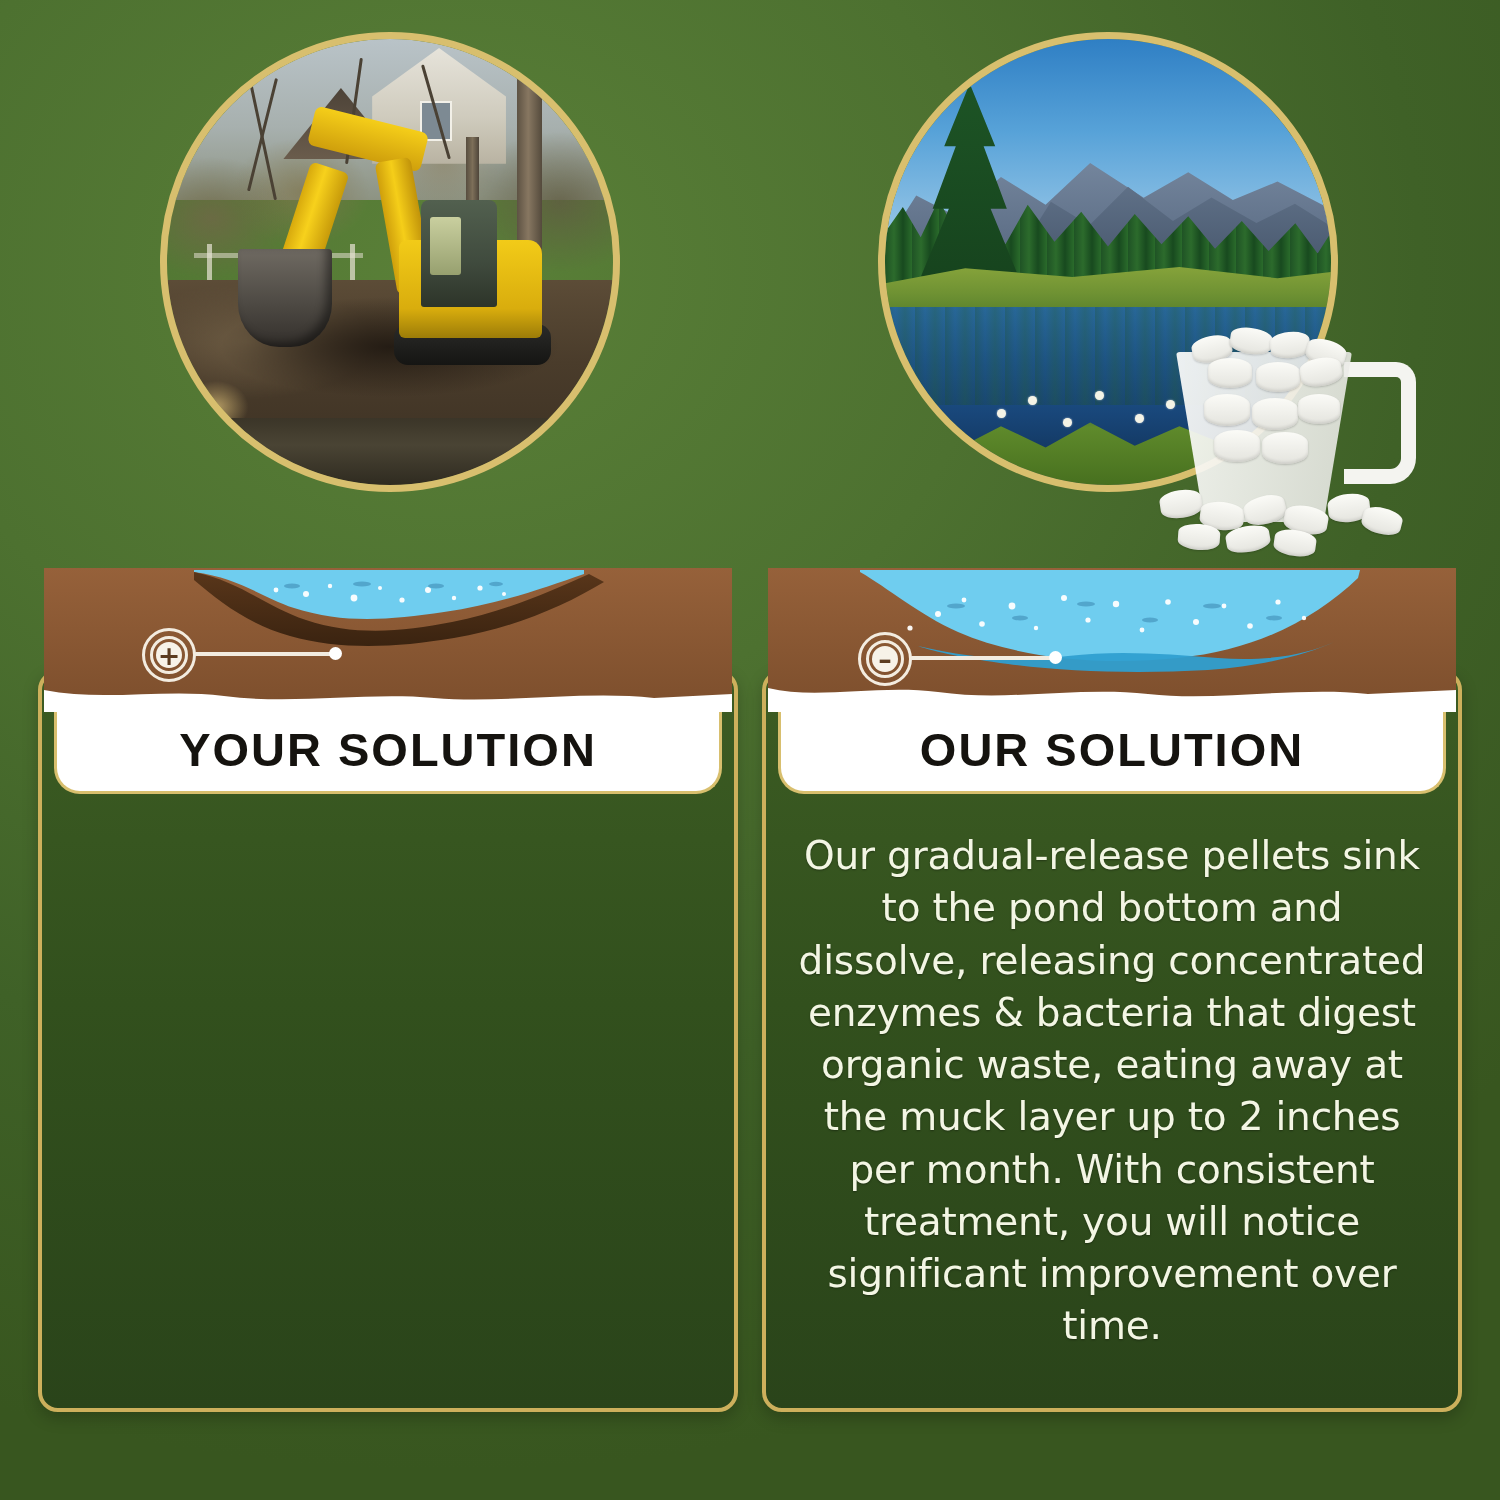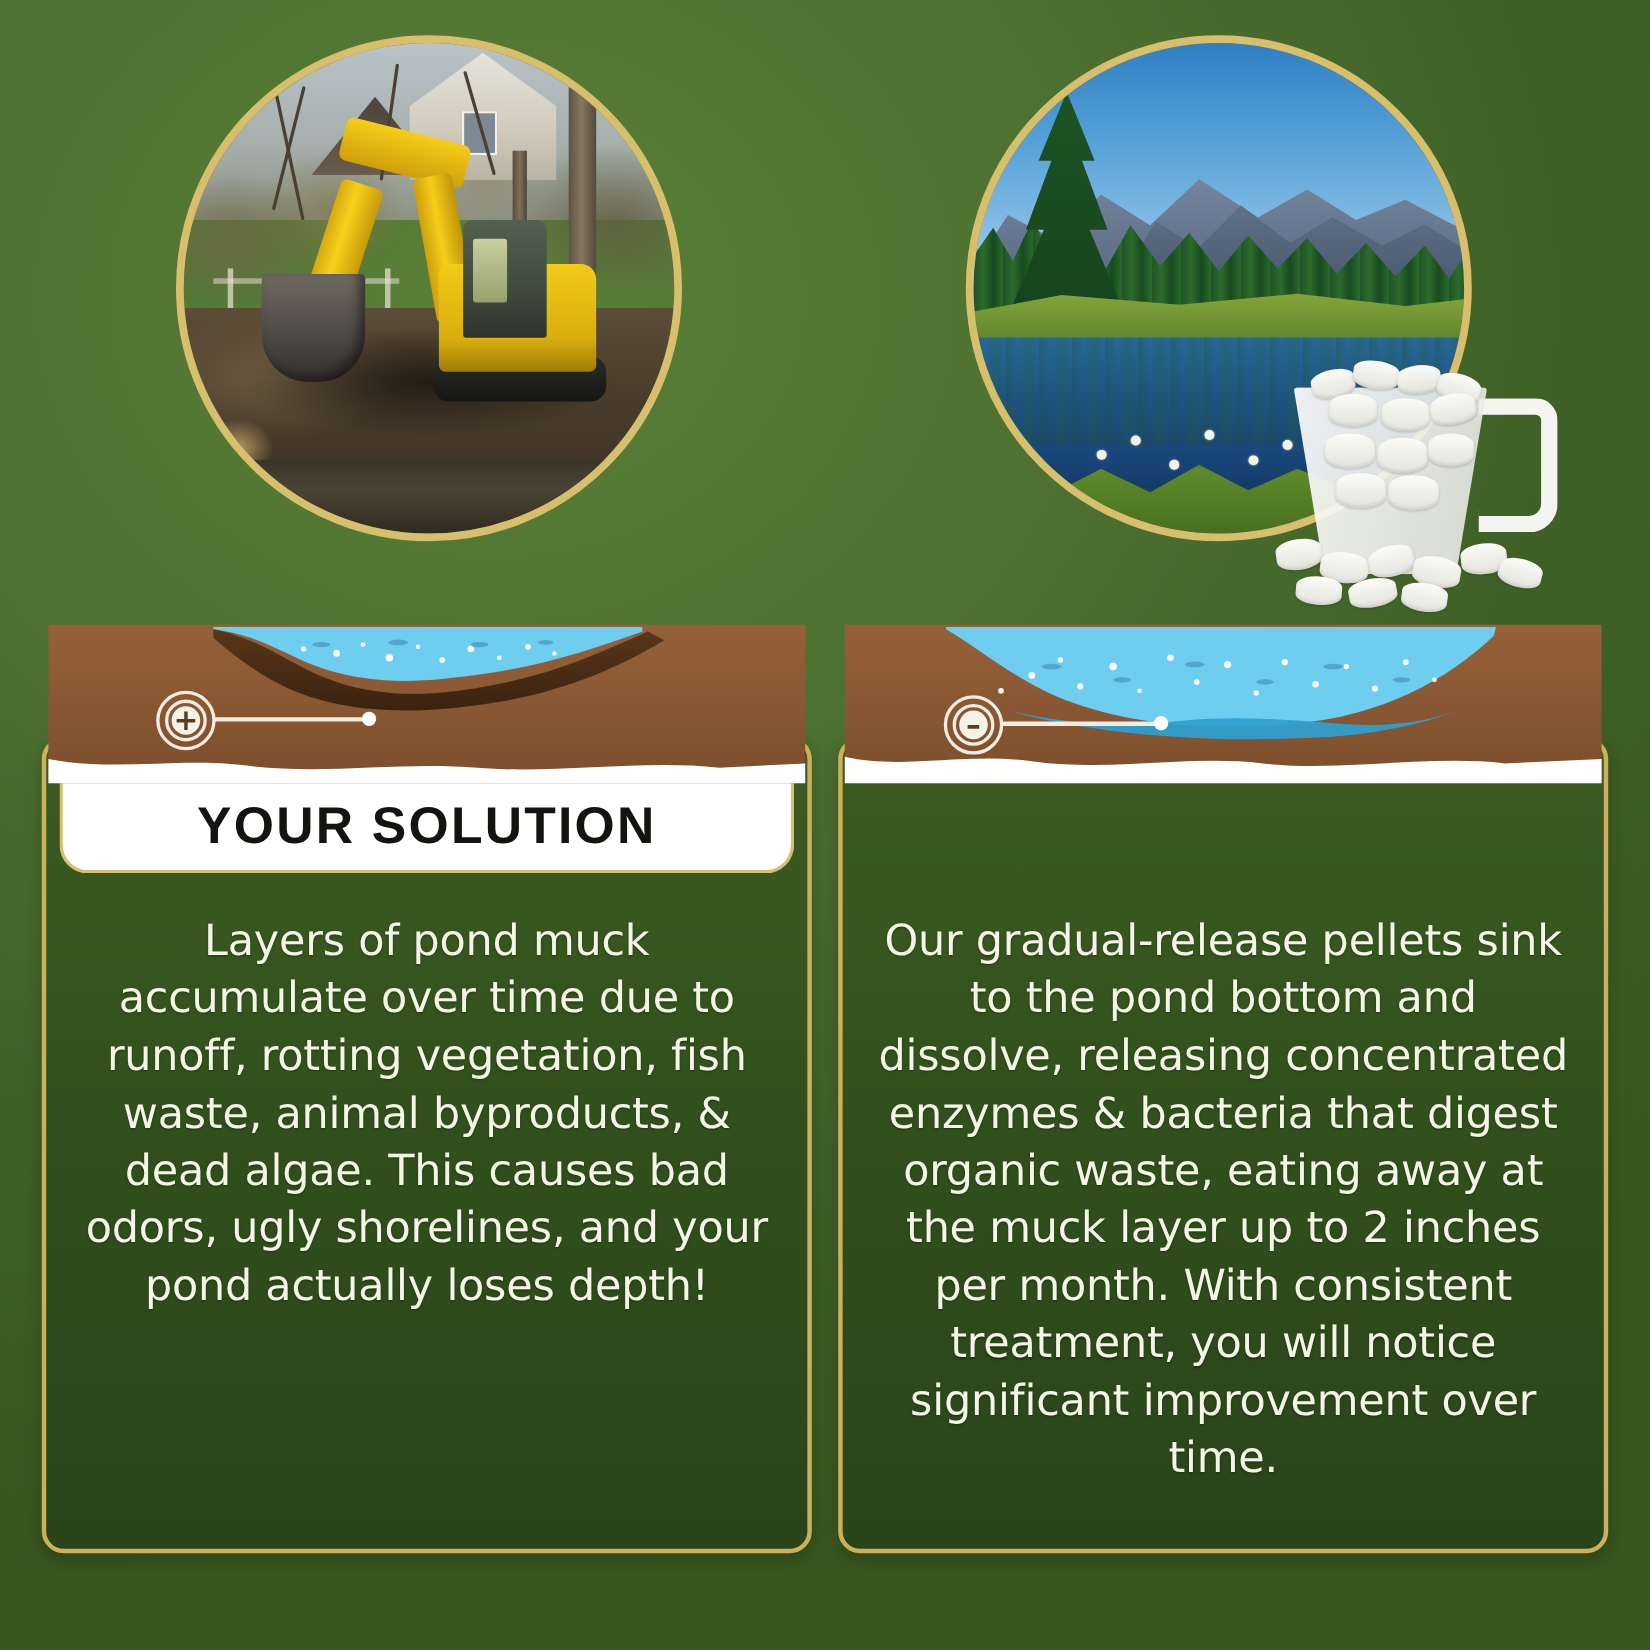--- a/index.html
+++ b/index.html
@@ -485,26 +485,28 @@
       <path d="M0,128 C60,140 120,126 180,134 C250,143 320,130 390,136 C460,142 540,128 610,136 L688,132 L688,150 L0,150 Z" fill="#ffffff"></path>
     </svg>
 
     <div class="badge" style="left:104px; top:66px;">
       <span class="badge-core"></span>
       <span class="badge-glyph">+</span>
     </div>
     <div class="leader" style="left:156px; top:90px; width:140px;"></div>
     <div class="leader-dot" style="left:291px; top:85px;"></div>
 
-    <div class="body-copy">Layers of pond muck accumulate over time due to runoff, rotting vegetation, fish waste, animal byproducts, &amp; dead algae. This causes bad odors, ugly shorelines, and your pond actually loses depth!</div>
   </div>
 
   <div class="card" id="card-right">
     <div class="card-frame"></div>
 
+    <div class="title-banner">
+      <span class="title-text">OUR SOLUTION</span>
+    </div>
 
     <svg class="xsec" viewBox="0 0 688 150" preserveAspectRatio="none">
       <defs>
         <linearGradient id="soilB" x1="0" y1="0" x2="0" y2="1">
           <stop offset="0%" stop-color="#96613a"></stop>
           <stop offset="100%" stop-color="#7c4e2c"></stop>
         </linearGradient>
       </defs>
       <path d="M0,6 L688,6 L688,150 L0,150 Z" fill="url(#soilB)"></path>
       <path d="M92,10 C120,26 150,52 190,70 C250,96 330,104 410,96 C490,88 548,56 590,16 L592,8 L92,8 Z" fill="#6fcdef"></path>

